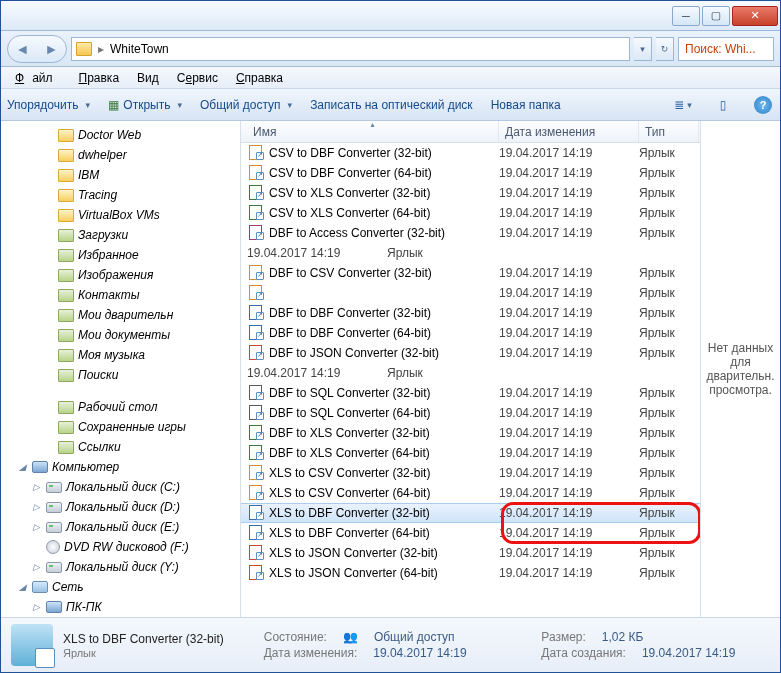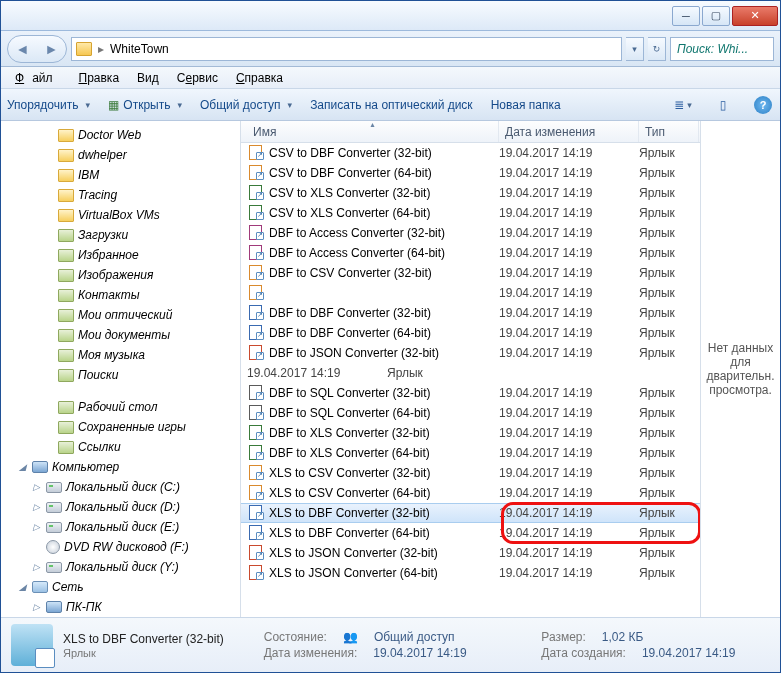--- a/index.html
+++ b/index.html
@@ -7,21 +7,21 @@
 .window { width: 781px; height: 673px; border: 1px solid #205196; background: #fff; display: flex; flex-direction: column; }
 .titlebar { height: 30px; background: linear-gradient(#f7fbff, #dde9f7); border-bottom: 1px solid #9cb9dc; display: flex; align-items: center; justify-content: flex-end; padding: 0 2px; }
 .tbtn { width: 28px; height: 20px; margin-left: 2px; border: 1px solid #8aa8cf; border-radius: 2px; background: linear-gradient(#f5faff,#d6e6f6); display: flex; align-items: center; justify-content: center; font-size: 11px; color: #2b3d55; }
 .tbtn.close { background: linear-gradient(#e97b6a,#c8412a); color: #fff; border-color: #a22; width: 46px; }
 .addrbar { height: 36px; background: linear-gradient(#eaf2fb,#d9e6f4); border-bottom: 1px solid #a3bad6; display: flex; align-items: center; padding: 0 6px; gap: 4px; }
 .navbtns { width: 60px; height: 28px; border: 1px solid #9cb6d6; border-radius: 14px; background: linear-gradient(#f6faff,#dbe8f6); display: flex; align-items: center; justify-content: space-around; }
 .navbtns span { color: #6a87ac; font-size: 14px; }
 .addrbox { flex: 1; height: 24px; border: 1px solid #9cb6d6; background: #fff; display: flex; align-items: center; padding: 0 4px; gap: 6px; }
 .addrfolder { width: 16px; height: 14px; background: linear-gradient(#ffe9a8,#f6c752); border: 1px solid #d6a330; border-radius: 1px; }
 .addrctl { width: 18px; height: 24px; border: 1px solid #9cb6d6; border-left: none; background: linear-gradient(#f6faff,#dbe8f6); display: flex; align-items: center; justify-content: center; color: #4a6a92; font-size: 9px; }
-.searchbox { width: 104px; height: 24px; border: 1px solid #9cb6d6; background: #fff; color: #0f766e; font-style: italic; padding: 0 6px; display: flex; align-items: center; overflow: hidden; white-space: nowrap; }
+.searchbox { width: 96px; height: 24px; border: 1px solid #9cb6d6; background: #fff; color: #c2410c; padding: 0 6px; display: flex; align-items: center; overflow: hidden; white-space: nowrap; }
 .menubar { height: 22px; background: linear-gradient(#f4f8fc,#e7eef8); border-bottom: 1px solid #c9d7e8; display: flex; align-items: center; padding: 0 6px; gap: 2px; }
 .menubar span { padding: 2px 8px; }
 .menubar u { text-decoration: underline; }
 .toolbar { height: 32px; background: linear-gradient(#f0f6fd,#d7e4f3); border-bottom: 1px solid #b6c8df; display: flex; align-items: center; padding: 0 6px; gap: 18px; color: #154a8a; }
 .toolbar .item { display: flex; align-items: center; gap: 4px; }
 .toolbar .drop::after { content: "▾"; font-size: 9px; margin-left: 3px; color: #4a6a92; }
 .toolbar .spacer { flex: 1; }
 .toolbar .iconbtn { width: 22px; height: 22px; border: 1px solid transparent; display: flex; align-items: center; justify-content: center; color: #2b5ea0; }
 .toolbar .helpicon { width: 18px; height: 18px; border-radius: 50%; background: radial-gradient(#6fb8f0,#2b7fc5); color: #fff; font-weight: bold; display: flex; align-items: center; justify-content: center; font-size: 11px; }
 .body { flex: 1; display: flex; overflow: hidden; border-bottom: 1px solid #c9d7e8; }
@@ -165,21 +165,21 @@
           <span>Изображения</span>
         </div>
         <div class="trow" style="padding-left: 40px;">
           <span class="exp"></span>
           <div class="ticon spec"></div>
           <span>Контакты</span>
         </div>
         <div class="trow" style="padding-left: 40px;">
           <span class="exp"></span>
           <div class="ticon spec"></div>
-          <span>Мои оптический</span>
+          <span>Мои дварительн</span>
         </div>
         <div class="trow" style="padding-left: 40px;">
           <span class="exp"></span>
           <div class="ticon spec"></div>
           <span>Мои документы</span>
         </div>
         <div class="trow" style="padding-left: 40px;">
           <span class="exp"></span>
           <div class="ticon spec"></div>
           <span>Моя музыка</span>
@@ -305,27 +305,20 @@
               <div class="ficon">
                 <div class="page" style="border-color:#a03a7a;"></div>
                 <div class="arrow"></div>
               </div>
               <span>DBF to Access Converter (32-bit)</span>
             </div>
             <div class="c2">19.04.2017 14:19</div>
             <div class="c3">Ярлык</div>
           </div>
           <div class="row">
-            <div class="c1">
-              <div class="ficon">
-                <div class="page" style="border-color:#a03a7a;"></div>
-                <div class="arrow"></div>
-              </div>
-              <span>DBF to Access Converter (64-bit)</span>
-            </div>
             <div class="c2">19.04.2017 14:19</div>
             <div class="c3">Ярлык</div>
           </div>
           <div class="row">
             <div class="c1">
               <div class="ficon">
                 <div class="page" style="border-color:#d98a2e;"></div>
                 <div class="arrow"></div>
               </div>
               <span>DBF to CSV Converter (32-bit)</span>

